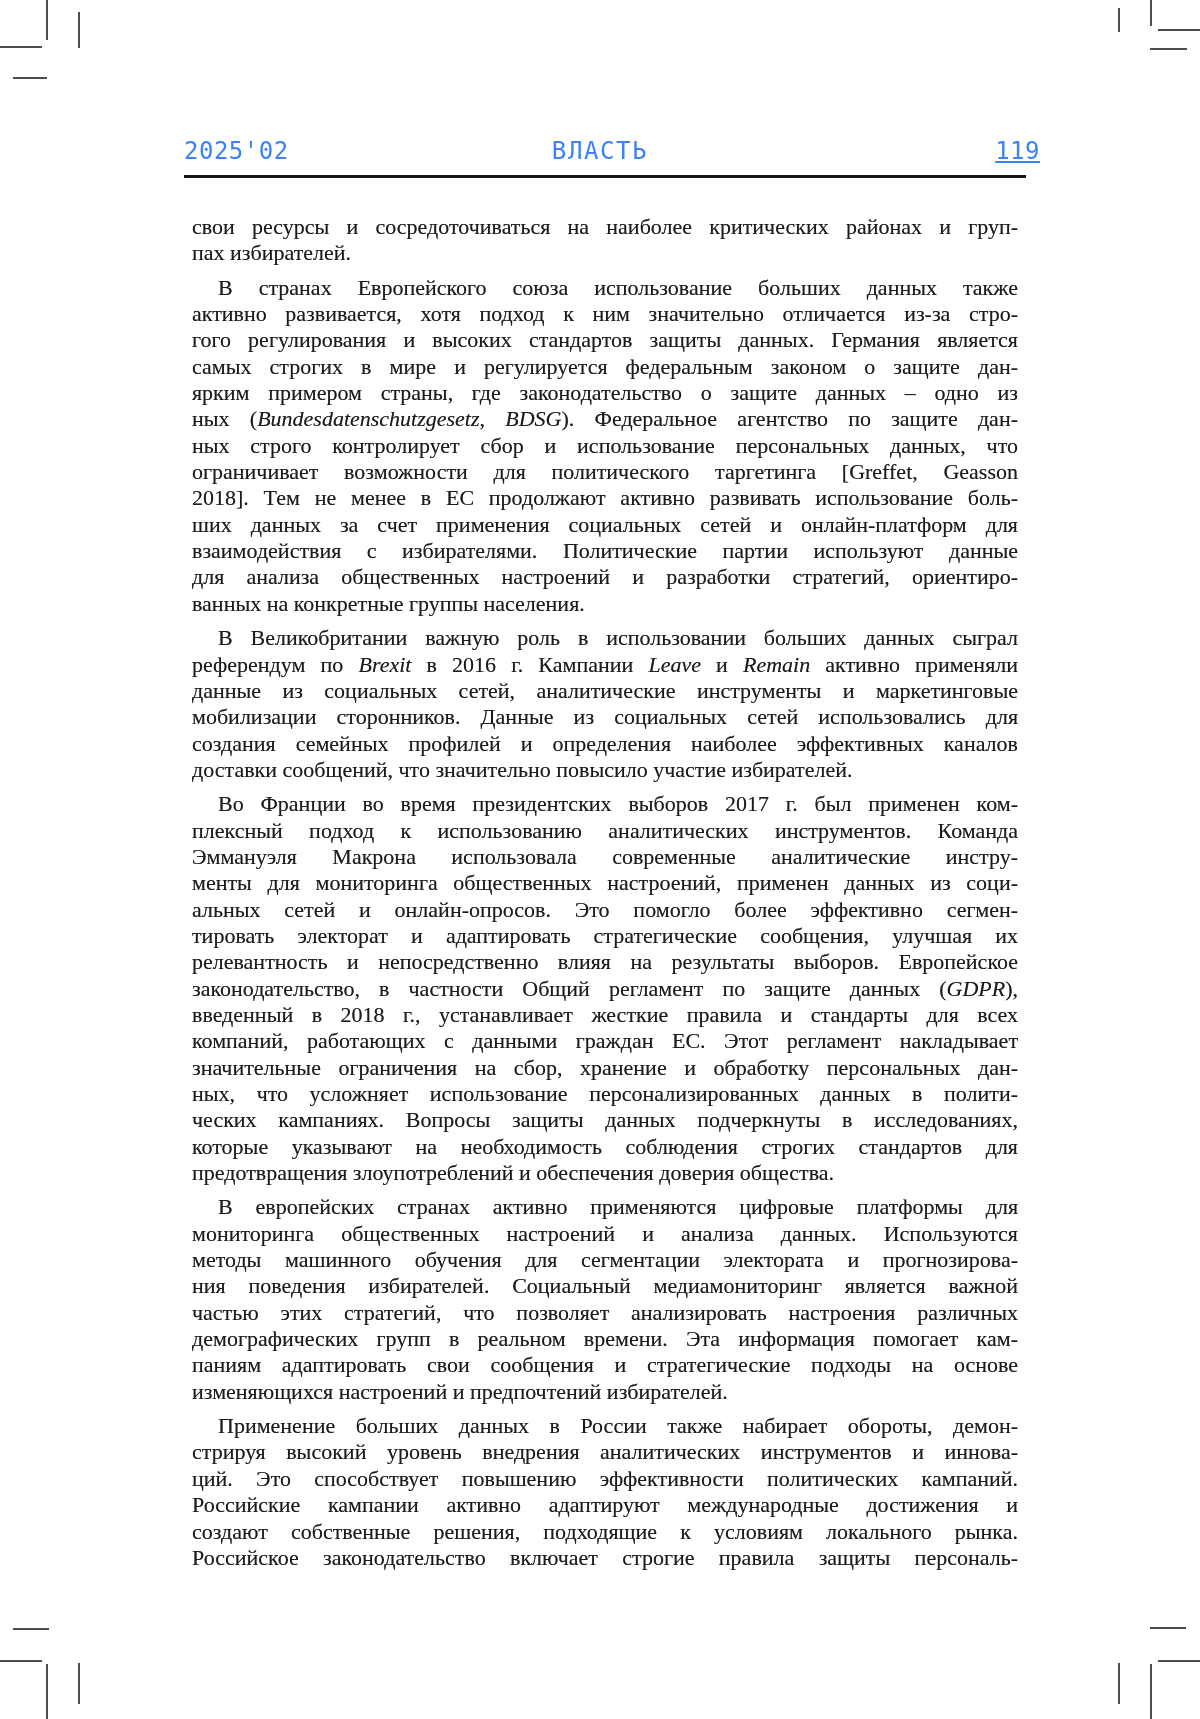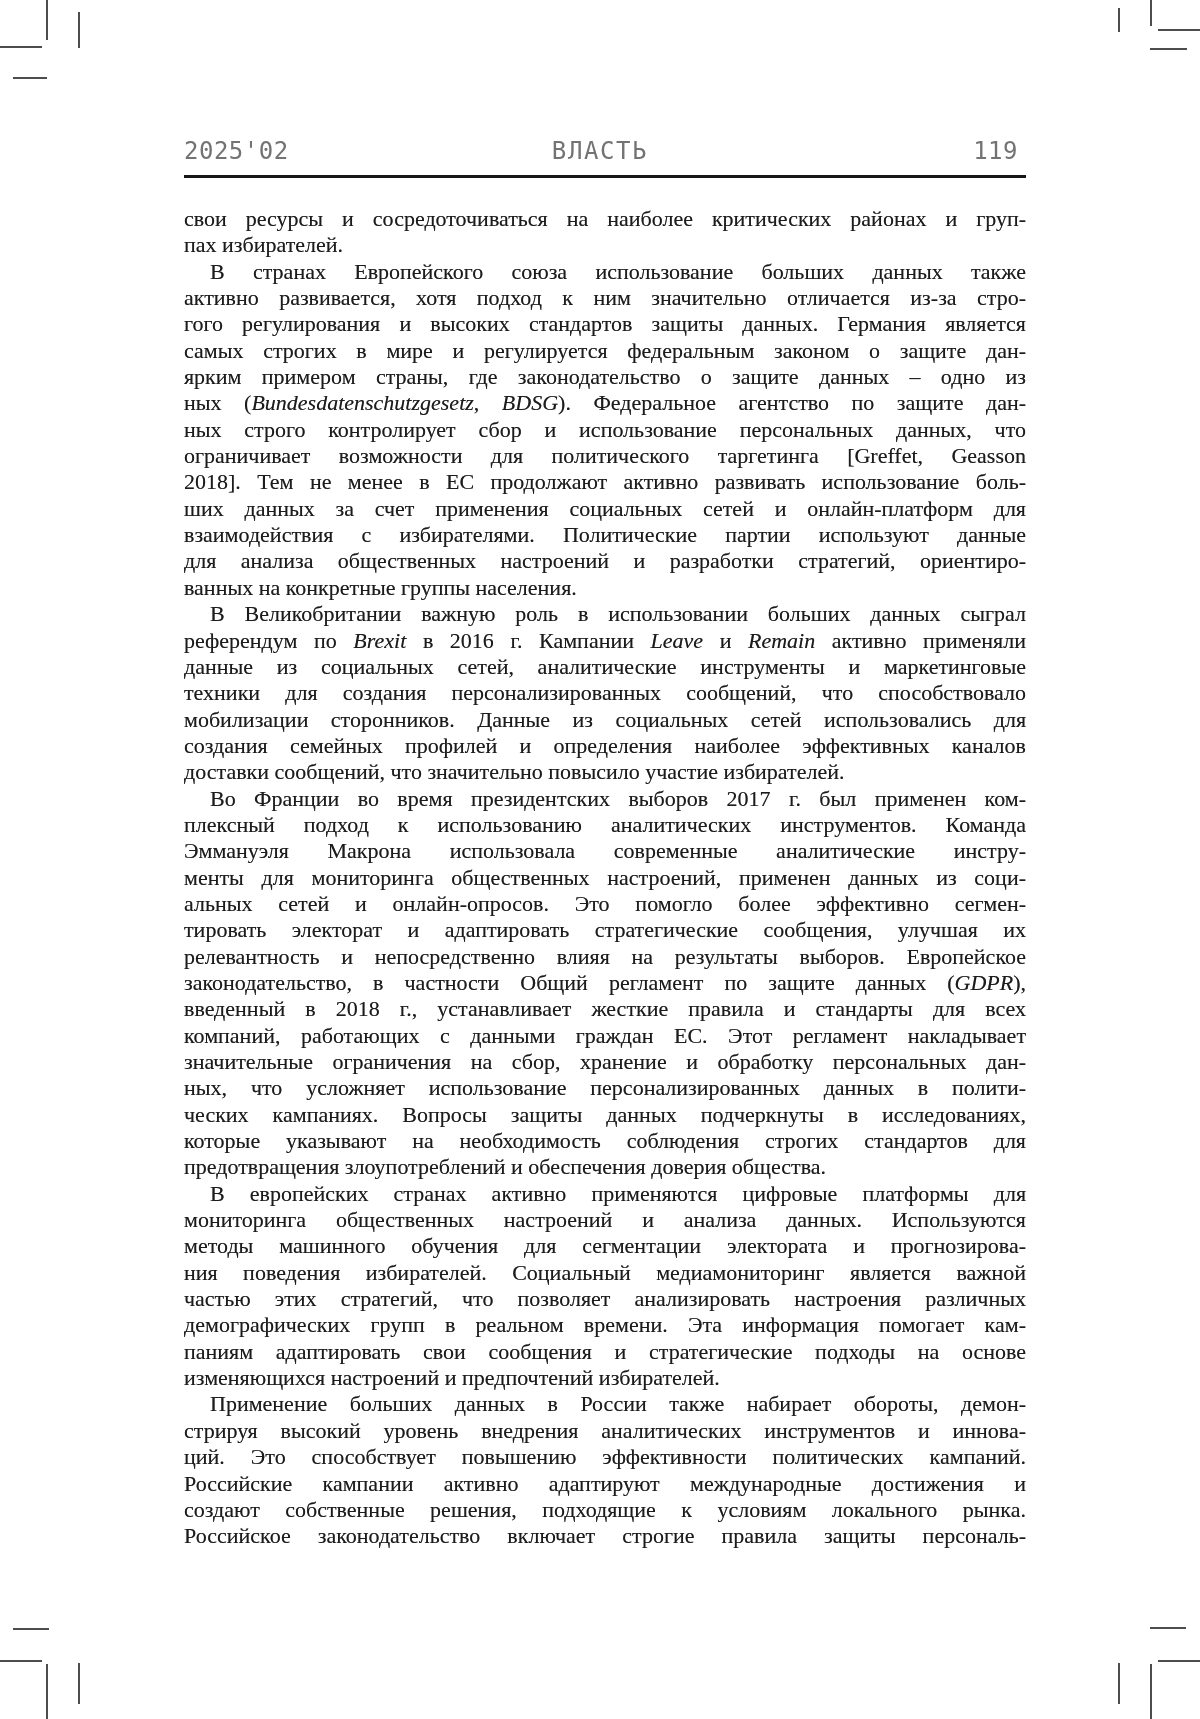--- a/index.html
+++ b/index.html
@@ -13,45 +13,45 @@
     overflow: hidden;
   }
   
   .mark { position: absolute; background: #4d4d4d; }
   
   .hdr {
     position: absolute;
     top: 137px;
     font-family: "DejaVu Sans Mono", "Liberation Mono", monospace;
     font-size: 24px;
-    color: #737373;
+    color: #3b82f6;
     white-space: nowrap;
   }
   .hdr-issue { left: 184px; letter-spacing: 0.5px; }
   .hdr-title { left: 600px; transform: translateX(-50%); letter-spacing: 1.6px; text-align: center; }
-  .hdr-page  { right: 182px; letter-spacing: 0.5px; }
+  .hdr-page  { right: 160px; letter-spacing: 0.5px; text-decoration: underline; }
   .rule {
     position: absolute;
     left: 184px;
     top: 175px;
     width: 842px;
     height: 3px;
     background: #161616;
   }
   
   .body {
     position: absolute;
     left: 184px;
     top: 206px;
     width: 842px;
     font-size: 22px;
     line-height: 26.35px;
     text-shadow: 0 0 0.4px rgba(10,10,10,0.5);
   }
-  .para { margin: 0; }
+  .para { margin: 8px; }
   .line {
     text-align: justify;
     text-align-last: justify;
   }
   .line.noforce { text-align-last: left; }
   .line.indent { padding-left: 26px; }
   .line i { font-style: italic; }
 </style>
 </head>
 <body>
@@ -107,21 +107,20 @@
         <div class="line">2018]. Тем не менее в ЕС продолжают активно развивать использование боль-</div>
         <div class="line">ших данных за счет применения социальных сетей и онлайн-платформ для</div>
         <div class="line">взаимодействия с избирателями. Политические партии используют данные</div>
         <div class="line">для анализа общественных настроений и разработки стратегий, ориентиро-</div>
         <div class="line noforce">ванных на конкретные группы населения.</div>
       </div>
       <div class="para">
         <div class="line indent">В Великобритании важную роль в использовании больших данных сыграл</div>
         <div class="line">референдум по <i>Brexit</i> в 2016 г. Кампании <i>Leave</i> и <i>Remain</i> активно применяли</div>
         <div class="line">данные из социальных сетей, аналитические инструменты и маркетинговые</div>
-        <div class="line">техники для создания персонализированных сообщений, что способствовало</div>
         <div class="line">мобилизации сторонников. Данные из социальных сетей использовались для</div>
         <div class="line">создания семейных профилей и определения наиболее эффективных каналов</div>
         <div class="line noforce">доставки сообщений, что значительно повысило участие избирателей.</div>
       </div>
       <div class="para">
         <div class="line indent">Во Франции во время президентских выборов 2017 г. был применен ком-</div>
         <div class="line">плексный подход к использованию аналитических инструментов. Команда</div>
         <div class="line">Эммануэля Макрона использовала современные аналитические инстру-</div>
         <div class="line">менты для мониторинга общественных настроений, применен данных из соци-</div>
         <div class="line">альных сетей и онлайн-опросов. Это помогло более эффективно сегмен-</div>

